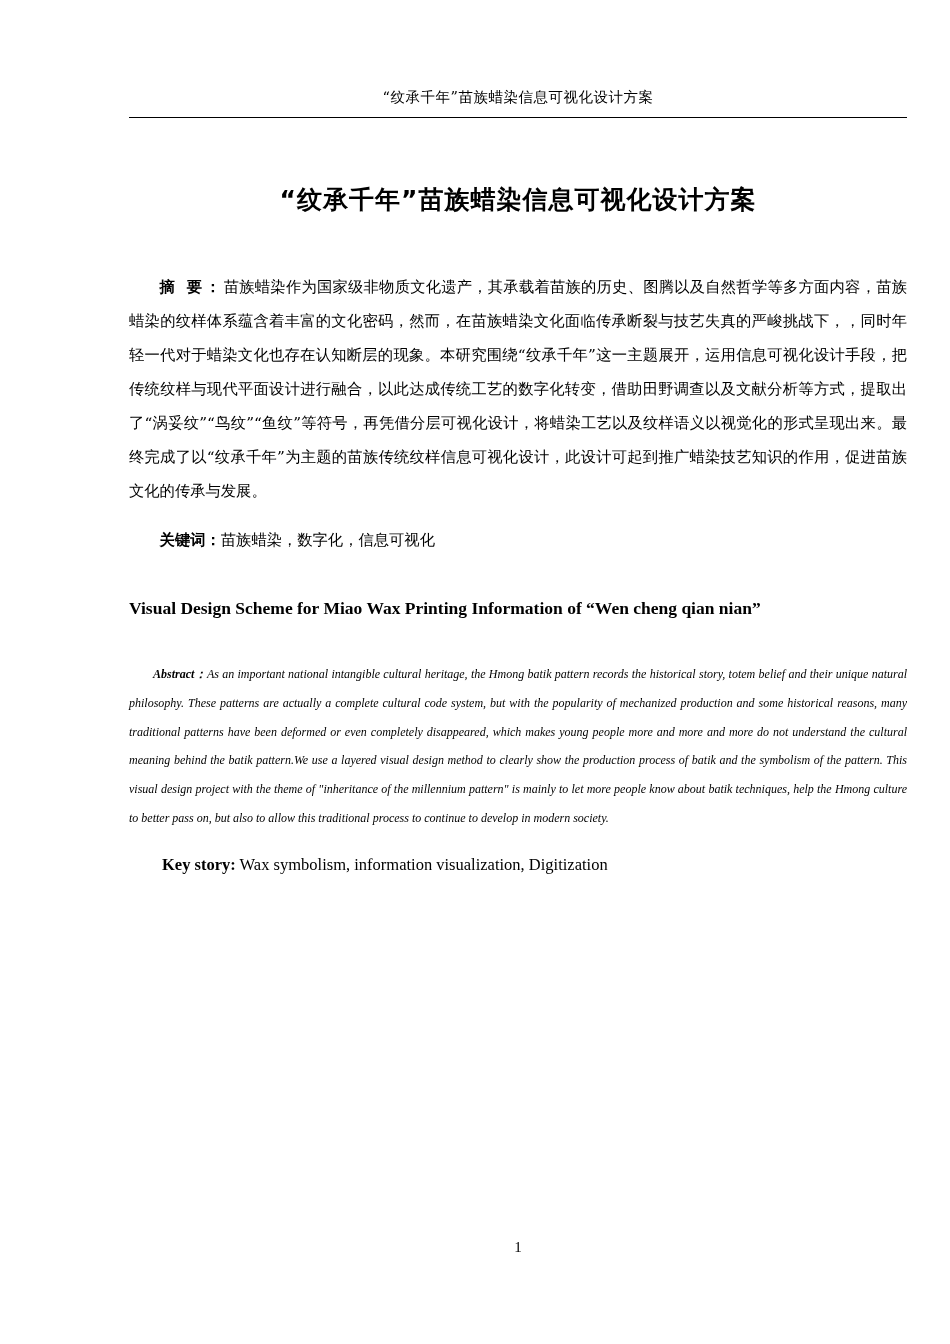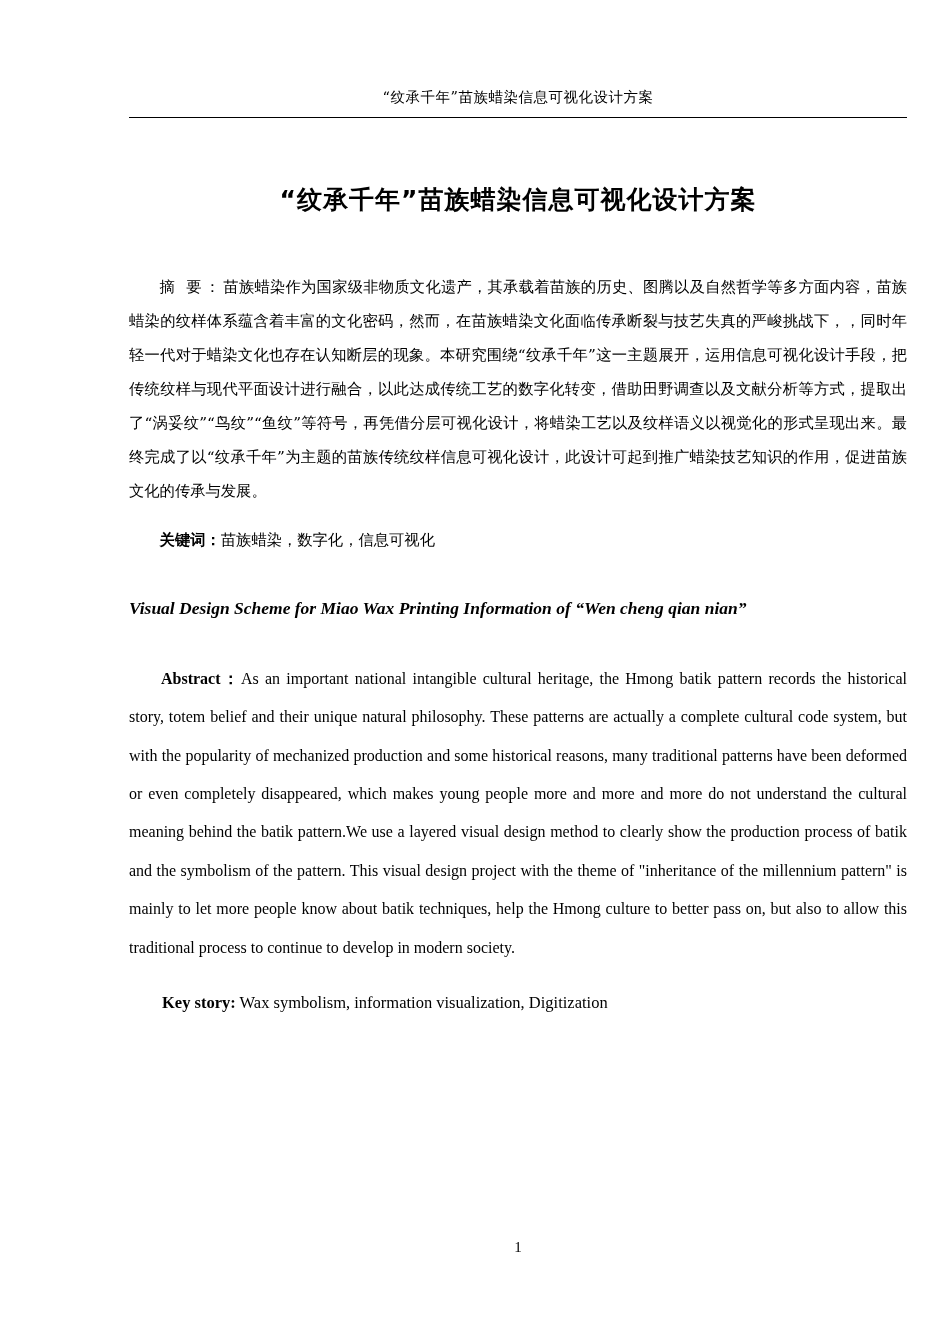--- a/index.html
+++ b/index.html
@@ -54,21 +54,21 @@
     margin-top: 54px;
     font-family: "DejaVu Serif", "Liberation Serif", serif;
     font-size: 15.3px;
     line-height: 2.22;
     color: #000;
     text-align: justify;
     text-justify: inter-ideograph;
     text-indent: 2em;
   }
   .abstract-cn .lab {
-    font-weight: normal;
+    font-weight: bold;
     letter-spacing: 3px;
   }
   .keywords-cn {
     margin-top: 14px;
     font-family: "DejaVu Serif", "Liberation Serif", serif;
     font-size: 15.3px;
     line-height: 2.22;
     color: #000;
     text-indent: 2em;
   }
@@ -76,30 +76,30 @@
     font-weight: bold;
   }
   .title-en {
     margin-top: 36px;
     font-family: "Liberation Serif", "DejaVu Serif", serif;
     font-weight: bold;
     font-size: 17.5px;
     color: #000;
     line-height: 1.6;
     text-align: left;
-    font-style: italic;
   }
   .abstract-en {
     margin-top: 38px;
     font-family: "Liberation Serif", "DejaVu Serif", serif;
-    font-size: 16px;
+    font-size: 12px;
     line-height: 2.4;
     color: #000;
     text-align: justify;
     text-indent: 2em;
+    font-style: italic;
   }
   .abstract-en .lab {
     font-weight: bold;
   }
   .keywords-en {
     margin-top: 2px;
     font-family: "Liberation Serif", "DejaVu Serif", serif;
     font-size: 16.5px;
     line-height: 2.4;
     color: #000;

